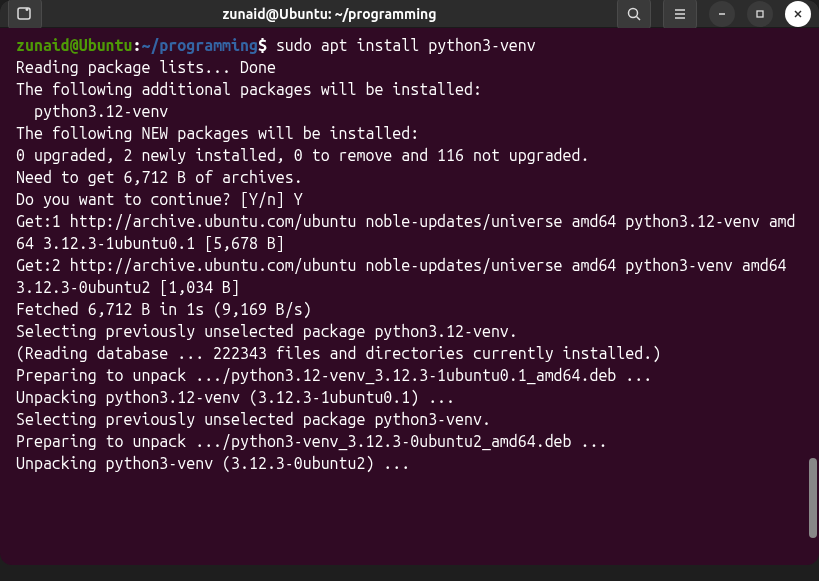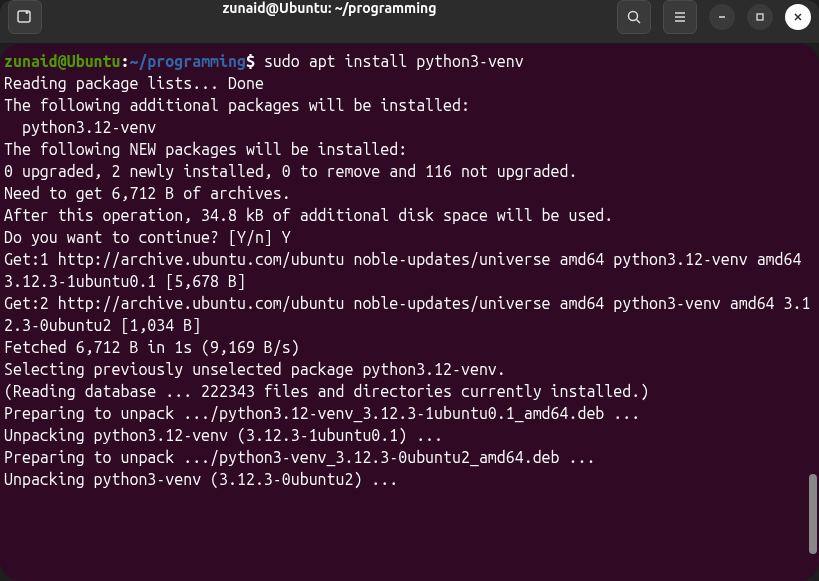--- a/index.html
+++ b/index.html
@@ -9,24 +9,24 @@
     }
     body {
       width: 819px;
       height: 581px;
       background: #1e1e1e;
       font-family: Ubuntu, sans-serif;
       overflow: hidden;
       border-radius: 12px;
     }
     .titlebar {
-      height: 44px;
+      height: 28px;
       background: #2c2c2c;
       display: flex;
-      align-items: flex-start;
+      align-items: center;
       padding: 0 8px;
       border-top-left-radius: 12px;
       border-top-right-radius: 12px;
       border-bottom: 1px solid #1a1a1a;
     }
     .tab-btn {
       width: 34px;
       height: 34px;
       background: #3a3a3a;
       border-radius: 6px;
@@ -68,30 +68,29 @@
       align-items: center;
       justify-content: center;
       cursor: pointer;
     }
     .window-btn.close {
       background: #ffffff;
     }
     .terminal {
       background: #300a24;
       height: calc(100% - 44px);
-      padding: 6px 4px;
+      padding: 6px 16px;
       font-family: 'Ubuntu Mono', 'DejaVu Sans Mono', monospace;
       font-size: 16px;
       line-height: 22px;
       color: #ffffff;
       overflow: hidden;
       position: relative;
       border-bottom-left-radius: 12px;
       border-bottom-right-radius: 12px;
-      border-radius: 20px;
     }
     .prompt-user { color: #4e9a06; font-weight: bold; }
     .prompt-colon { color: #ffffff; font-weight: bold; }
     .prompt-path { color: #3465a4; font-weight: bold; }
     .prompt-dollar { color: #ffffff; font-weight: bold; }
     .cmd { color: #ffffff; }
     .line { white-space: pre-wrap; word-break: break-all; }
     .scrollbar {
       position: absolute;
       right: 2px;
@@ -149,26 +148,26 @@
 
 <div class="terminal">
   <div class="line"><span class="prompt-user">zunaid@Ubuntu</span><span class="prompt-colon">:</span><span class="prompt-path">~/programming</span><span class="prompt-dollar">$</span> <span class="cmd">sudo apt install python3-venv</span></div>
   <div id="output-container">
       <div class="line">Reading package lists... Done</div>
       <div class="line">The following additional packages will be installed:</div>
       <div class="line">  python3.12-venv</div>
       <div class="line">The following NEW packages will be installed:</div>
       <div class="line">0 upgraded, 2 newly installed, 0 to remove and 116 not upgraded.</div>
       <div class="line">Need to get 6,712 B of archives.</div>
-      <div class="line">After this operation, 34.8 kB of additional disk space will be used.</div>
       <div class="line">Do you want to continue? [Y/n] Y</div>
       <div class="line">Get:1 http://archive.ubuntu.com/ubuntu noble-updates/universe amd64 python3.12-venv amd64 3.12.3-1ubuntu0.1 [5,678 B]</div>
       <div class="line">Get:2 http://archive.ubuntu.com/ubuntu noble-updates/universe amd64 python3-venv amd64 3.12.3-0ubuntu2 [1,034 B]</div>
       <div class="line">Fetched 6,712 B in 1s (9,169 B/s)</div>
       <div class="line">Selecting previously unselected package python3.12-venv.</div>
       <div class="line">(Reading database ... 222343 files and directories currently installed.)</div>
       <div class="line">Preparing to unpack .../python3.12-venv_3.12.3-1ubuntu0.1_amd64.deb ...</div>
       <div class="line">Unpacking python3.12-venv (3.12.3-1ubuntu0.1) ...</div>
+      <div class="line">Selecting previously unselected package python3-venv.</div>
       <div class="line">Preparing to unpack .../python3-venv_3.12.3-0ubuntu2_amd64.deb ...</div>
       <div class="line">Unpacking python3-venv (3.12.3-0ubuntu2) ...</div>
     </div>
   <div class="scrollbar"></div>
 </div>
 
 </body></html>

